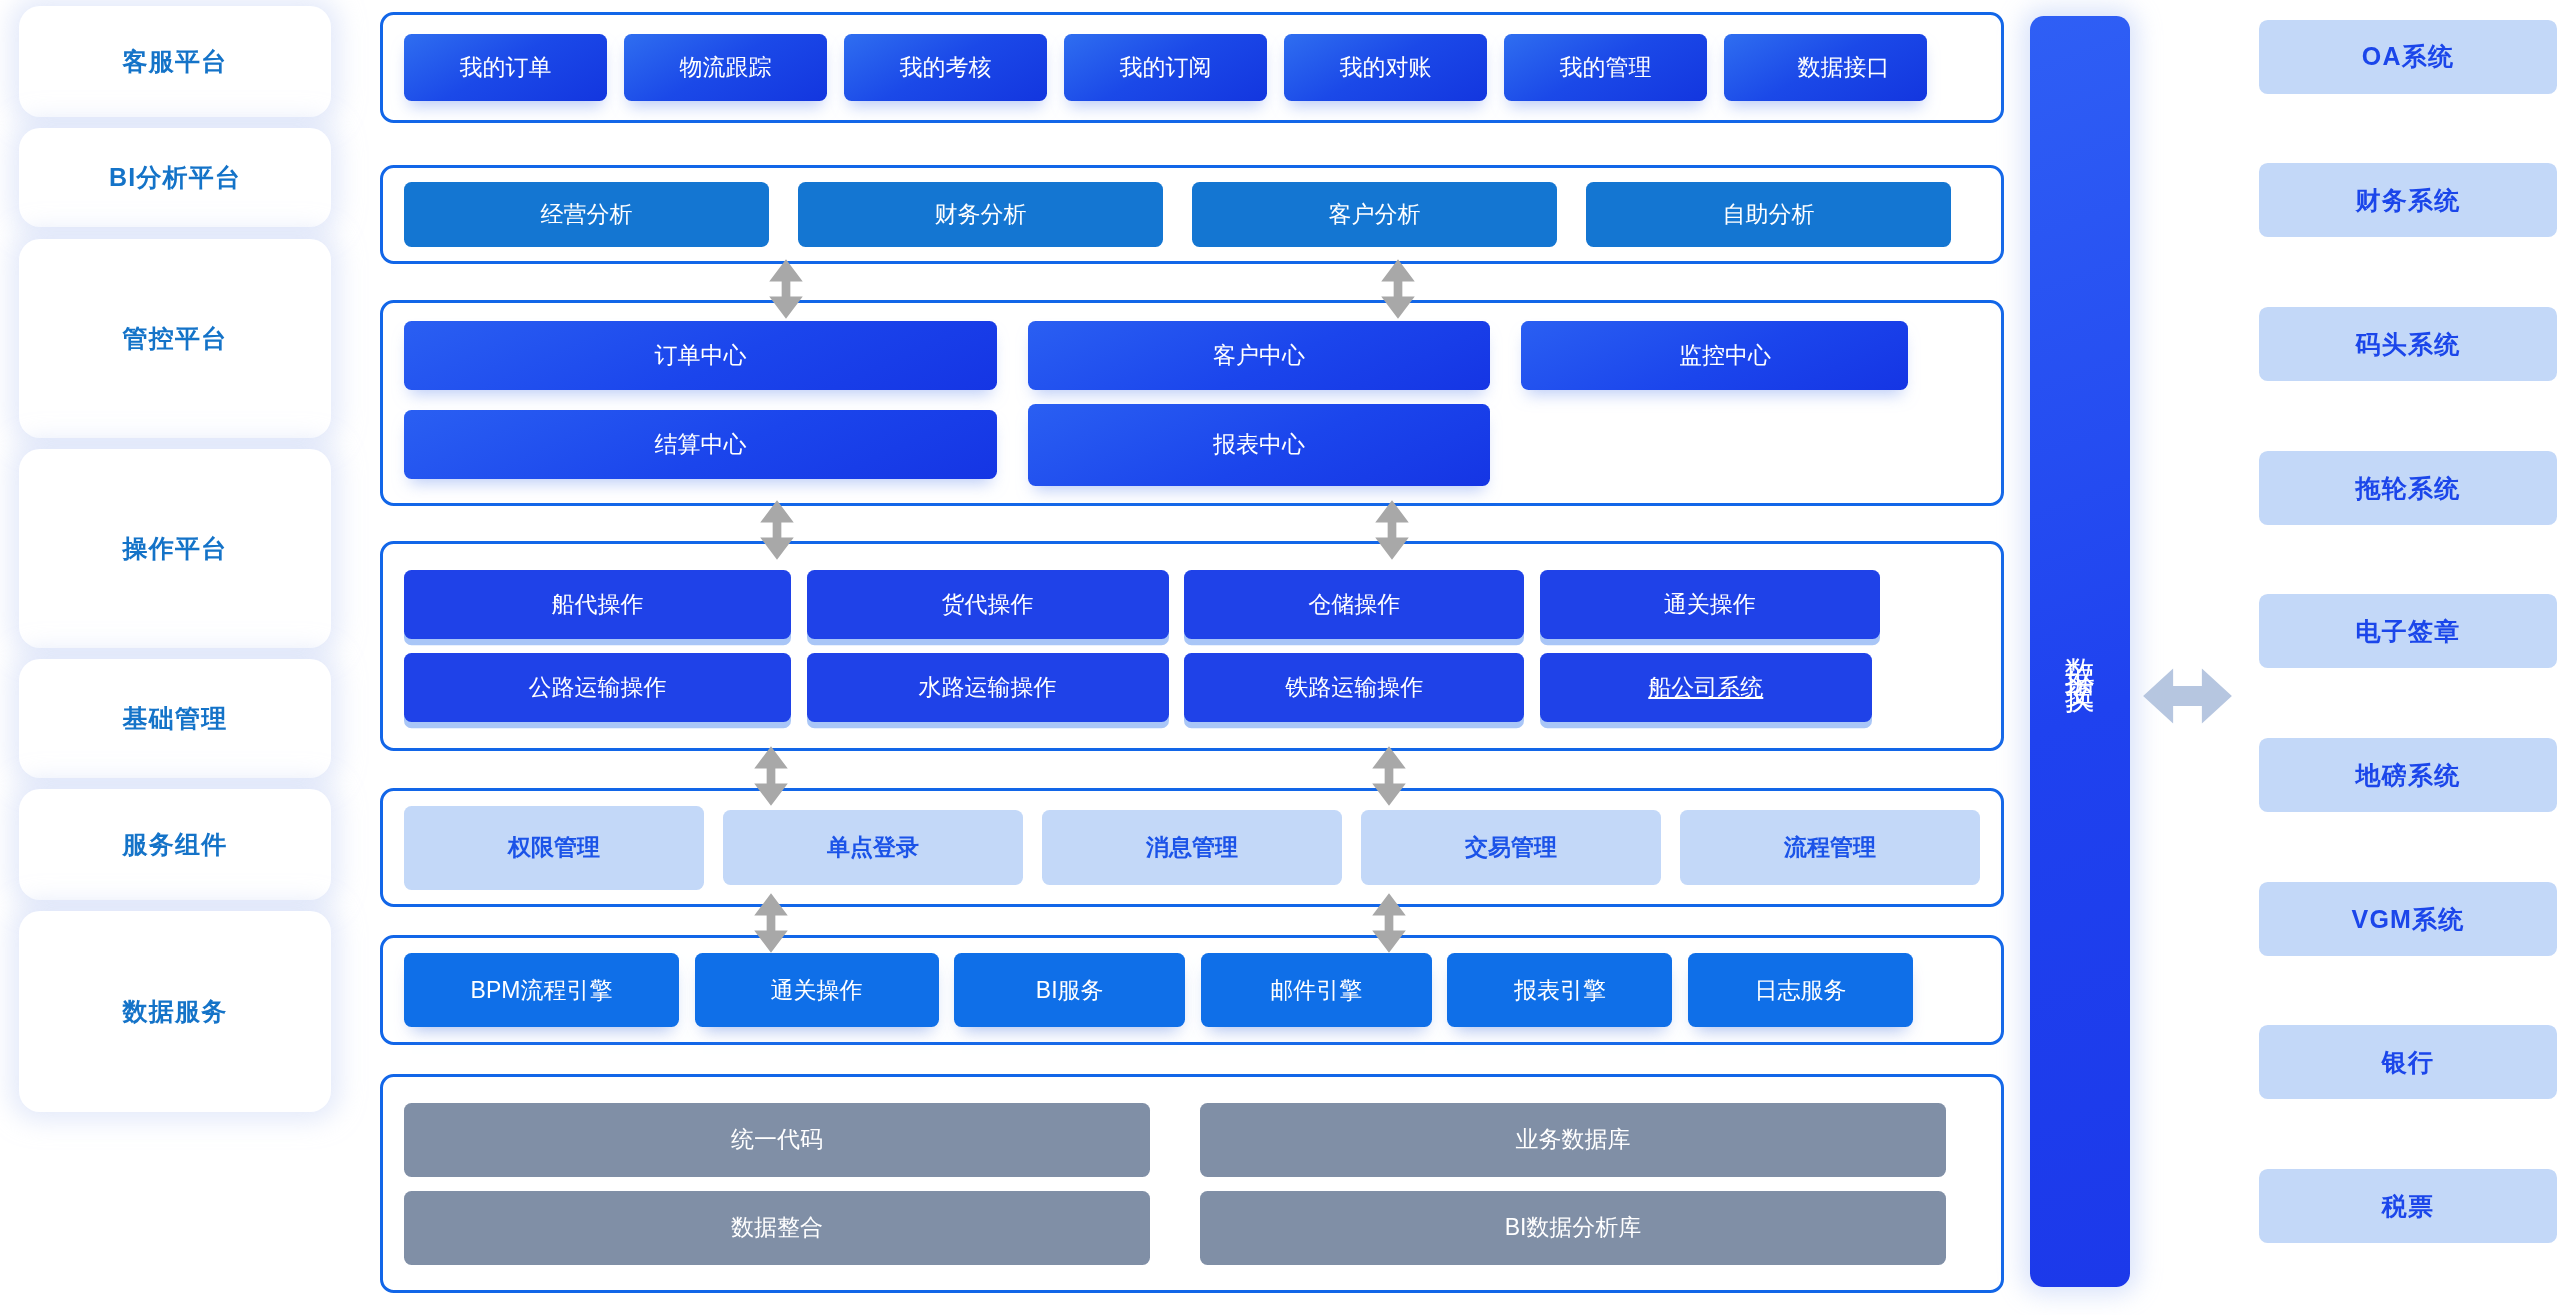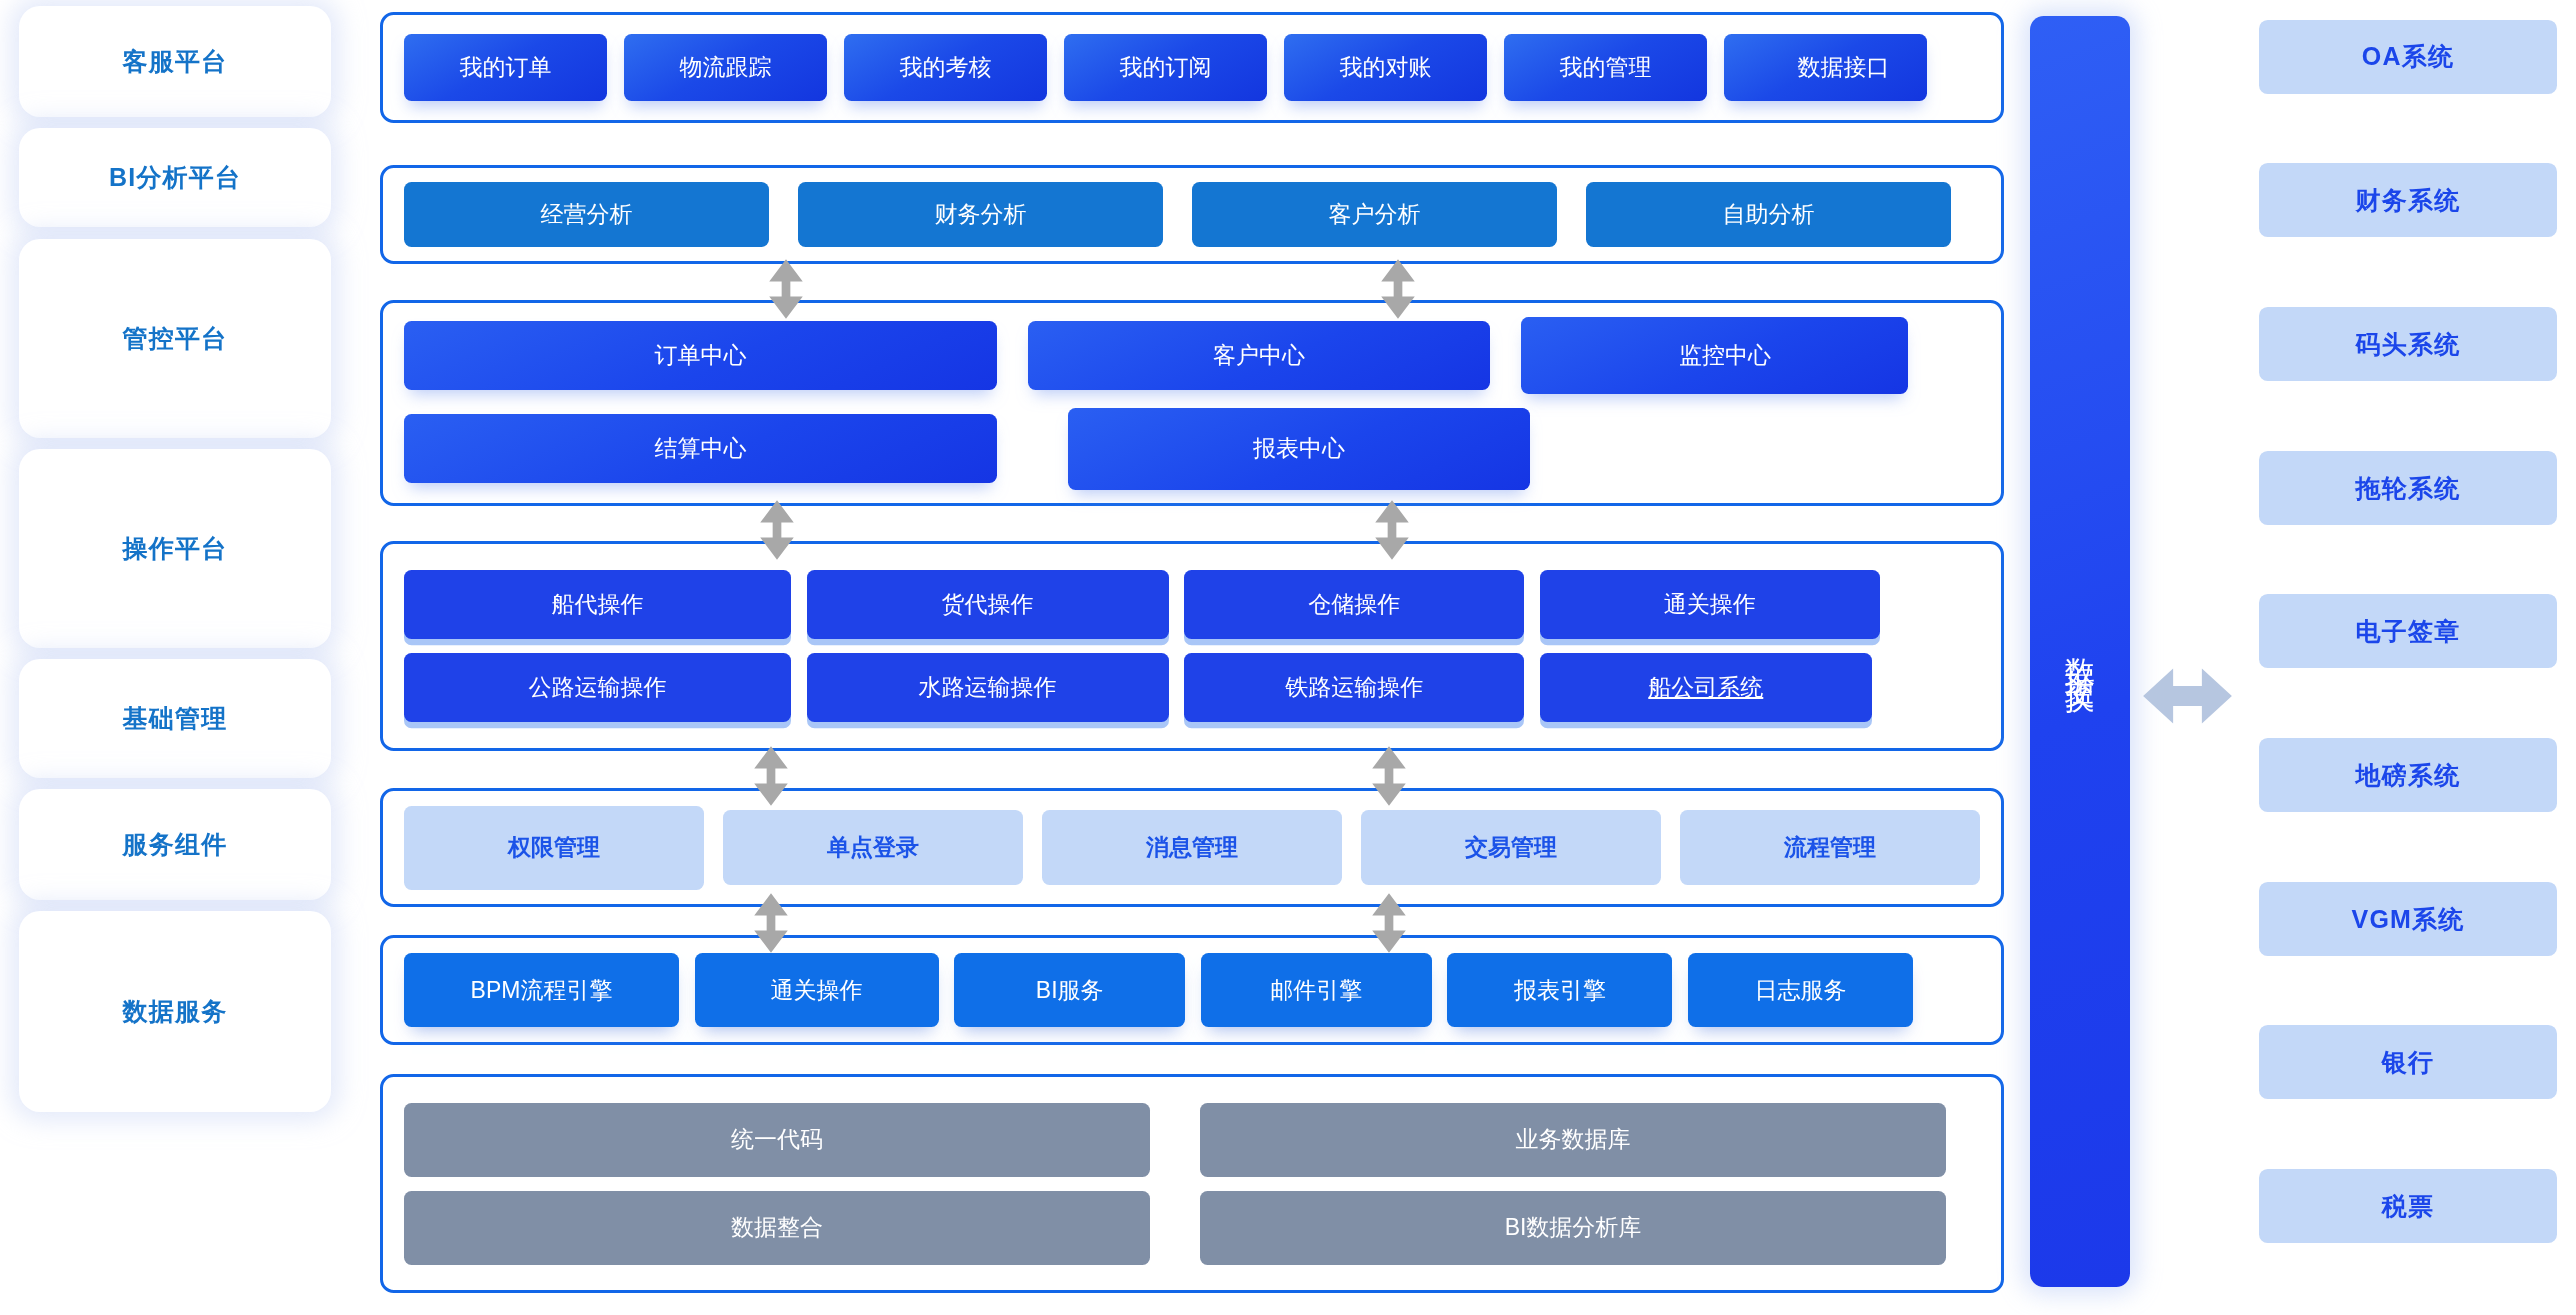--- a/index.html
+++ b/index.html
@@ -170,25 +170,25 @@
           <div class="box b-flat" style="width: 365px; height: 65px;">经营分析</div>
           <div class="box b-flat" style="width: 365px; height: 65px;">财务分析</div>
           <div class="box b-flat" style="width: 365px; height: 65px;">客户分析</div>
           <div class="box b-flat" style="width: 365px; height: 65px;">自助分析</div>
         </div>
       </div>
       <div class="panel" style="top: 294px; height: 206px;">
         <div class="prow" style="gap: 31px;">
           <div class="box b-mgmt" style="width: 593px; height: 69px;">订单中心</div>
           <div class="box b-mgmt" style="width: 462px; height: 69px;">客户中心</div>
-          <div class="box b-mgmt" style="width: 387px; height: 77px; padding-left: 21px;">监控中心</div>
+          <div class="box b-mgmt" style="width: 387px; height: 69px; padding-left: 21px;">监控中心</div>
         </div>
         <div class="prow" style="gap: 31px; margin-top: 13.7px;">
           <div class="box b-mgmt" style="width: 593px; height: 69px;">结算中心</div>
-          <div class="box b-mgmt" style="width: 462px; height: 82px; margin-left: 40px;">报表中心</div>
+          <div class="box b-mgmt" style="width: 462px; height: 82px;">报表中心</div>
         </div>
       </div>
       <div class="panel" style="top: 535px; height: 210px;">
         <div class="prow" style="gap: 15.6px;">
           <div class="box b-op" style="width: 387px; height: 69px;">船代操作</div>
           <div class="box b-op" style="width: 362px; height: 69px;">货代操作</div>
           <div class="box b-op" style="width: 340px; height: 69px;">仓储操作</div>
           <div class="box b-op" style="width: 340px; height: 69px;">通关操作</div>
         </div>
         <div class="prow" style="gap: 15.6px; margin-top: 13.7px;">

